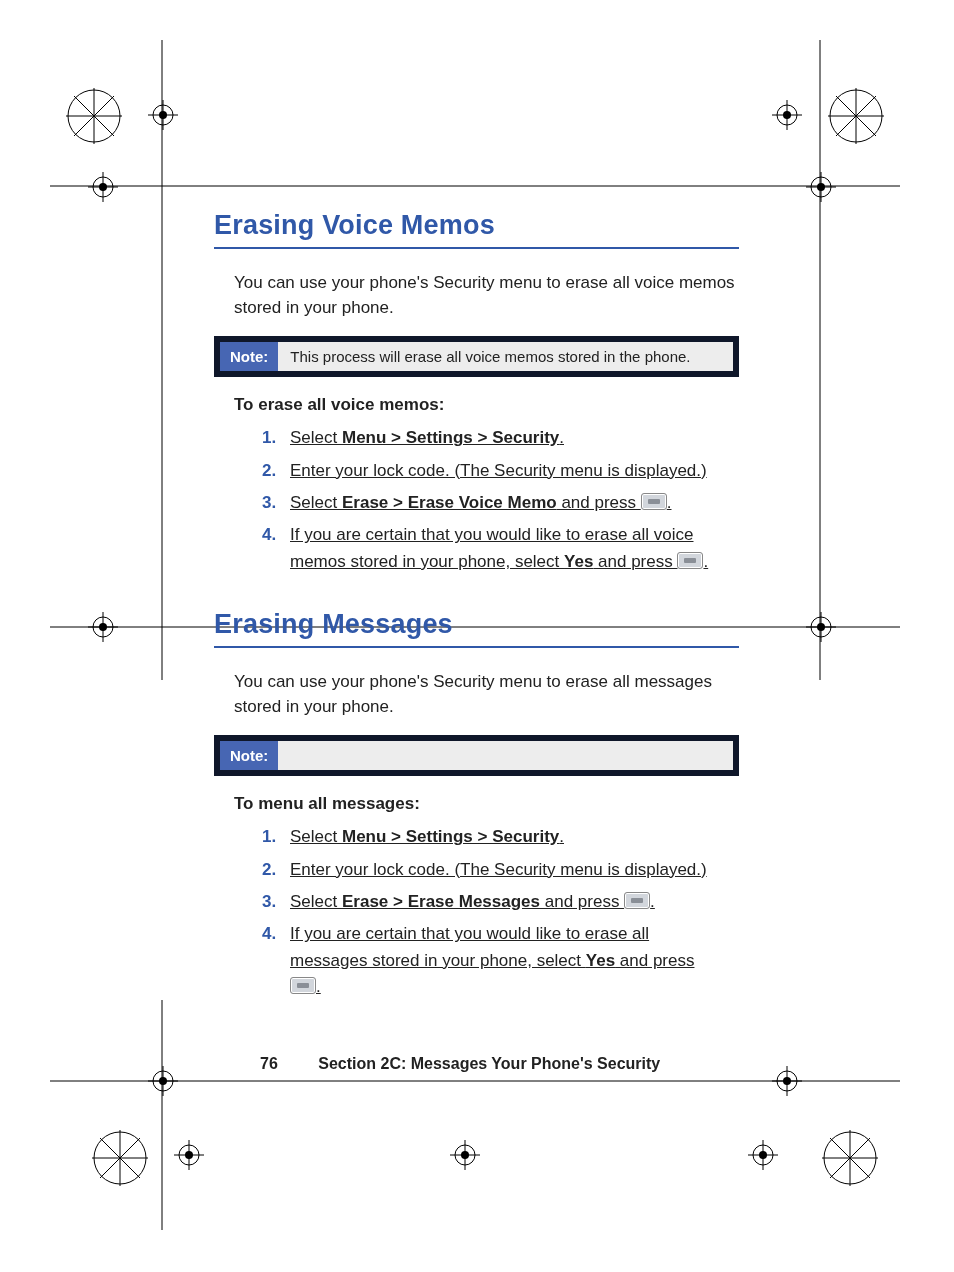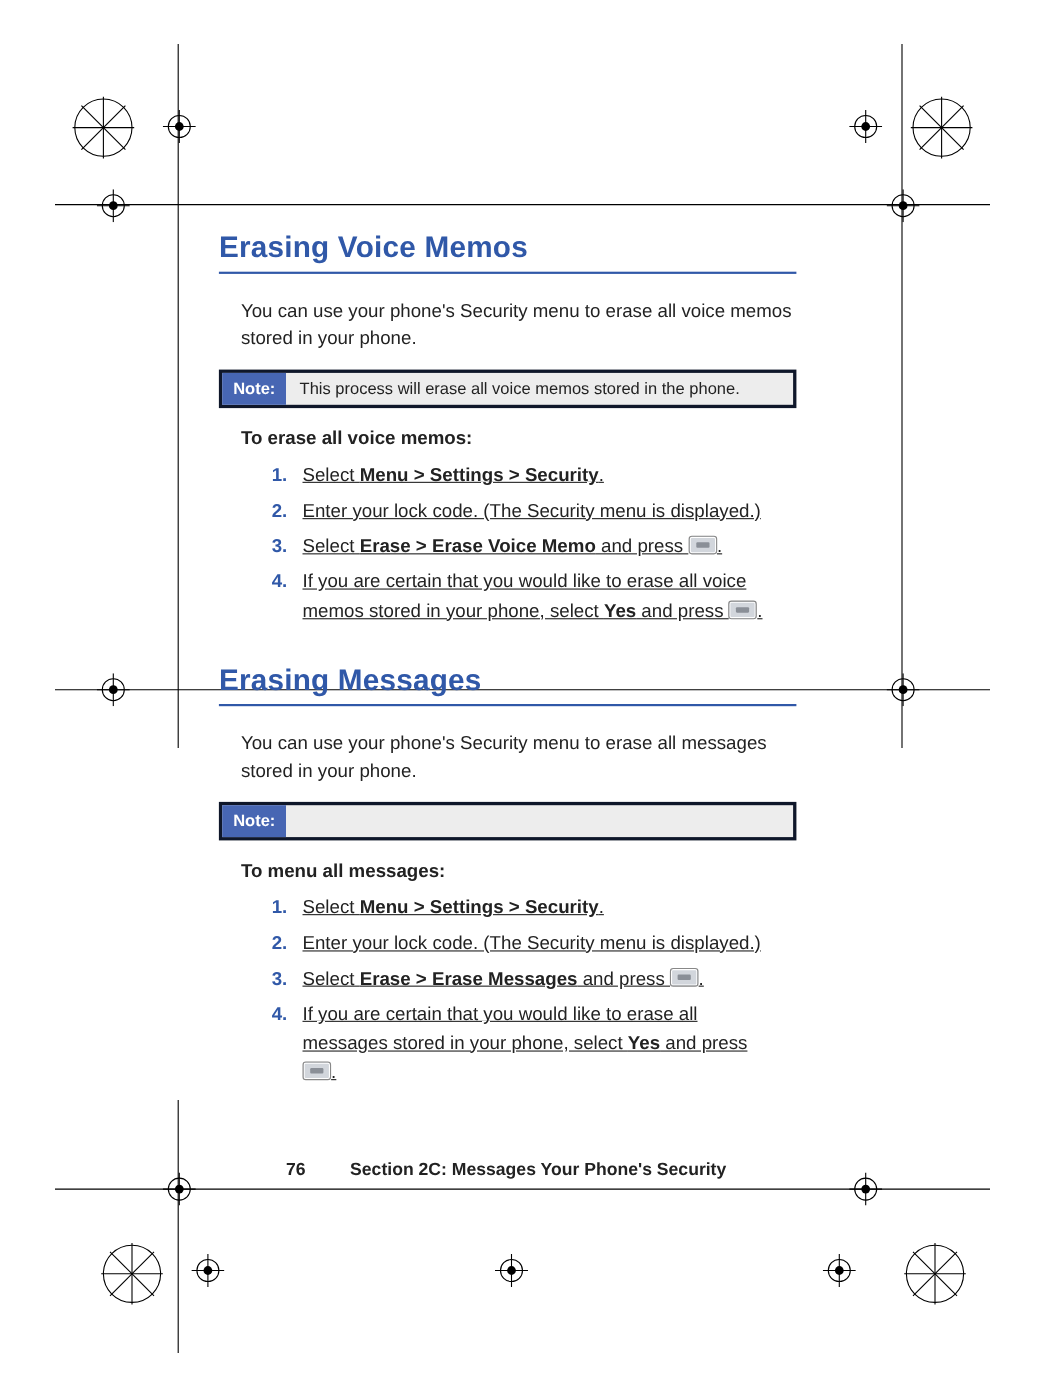--- a/index.html
+++ b/index.html
@@ -7,21 +7,21 @@
     padding: 0;
     background: #fff;
     width: 954px;
     height: 1272px;
     position: relative;
     font-family: "Helvetica Neue", Helvetica, Arial, sans-serif;
     color: #222;
   }
   .content {
     position: absolute;
-    left: 199px;
+    left: 214px;
     top: 210px;
     width: 525px;
   }
   h2.section-title {
     font-size: 27px;
     font-weight: 700;
     color: #3058a8;
     margin: 0 0 6px 0;
     letter-spacing: 0.2px;
     font-stretch: condensed;
@@ -32,21 +32,21 @@
   }
   .intro {
     font-size: 17px;
     line-height: 1.45;
     margin: 0 4px 16px 20px;
   }
   .note-box {
     display: flex;
     align-items: stretch;
     background: #ededed;
-    border: 3px solid #0f172a;
+    border: 6px solid #0f172a;
     margin: 0 0 18px 0;
   }
   .note-label {
     background: #4766b3;
     color: #fff;
     font-weight: 700;
     font-size: 15px;
     padding: 6px 10px;
     display: flex;
     align-items: center;

